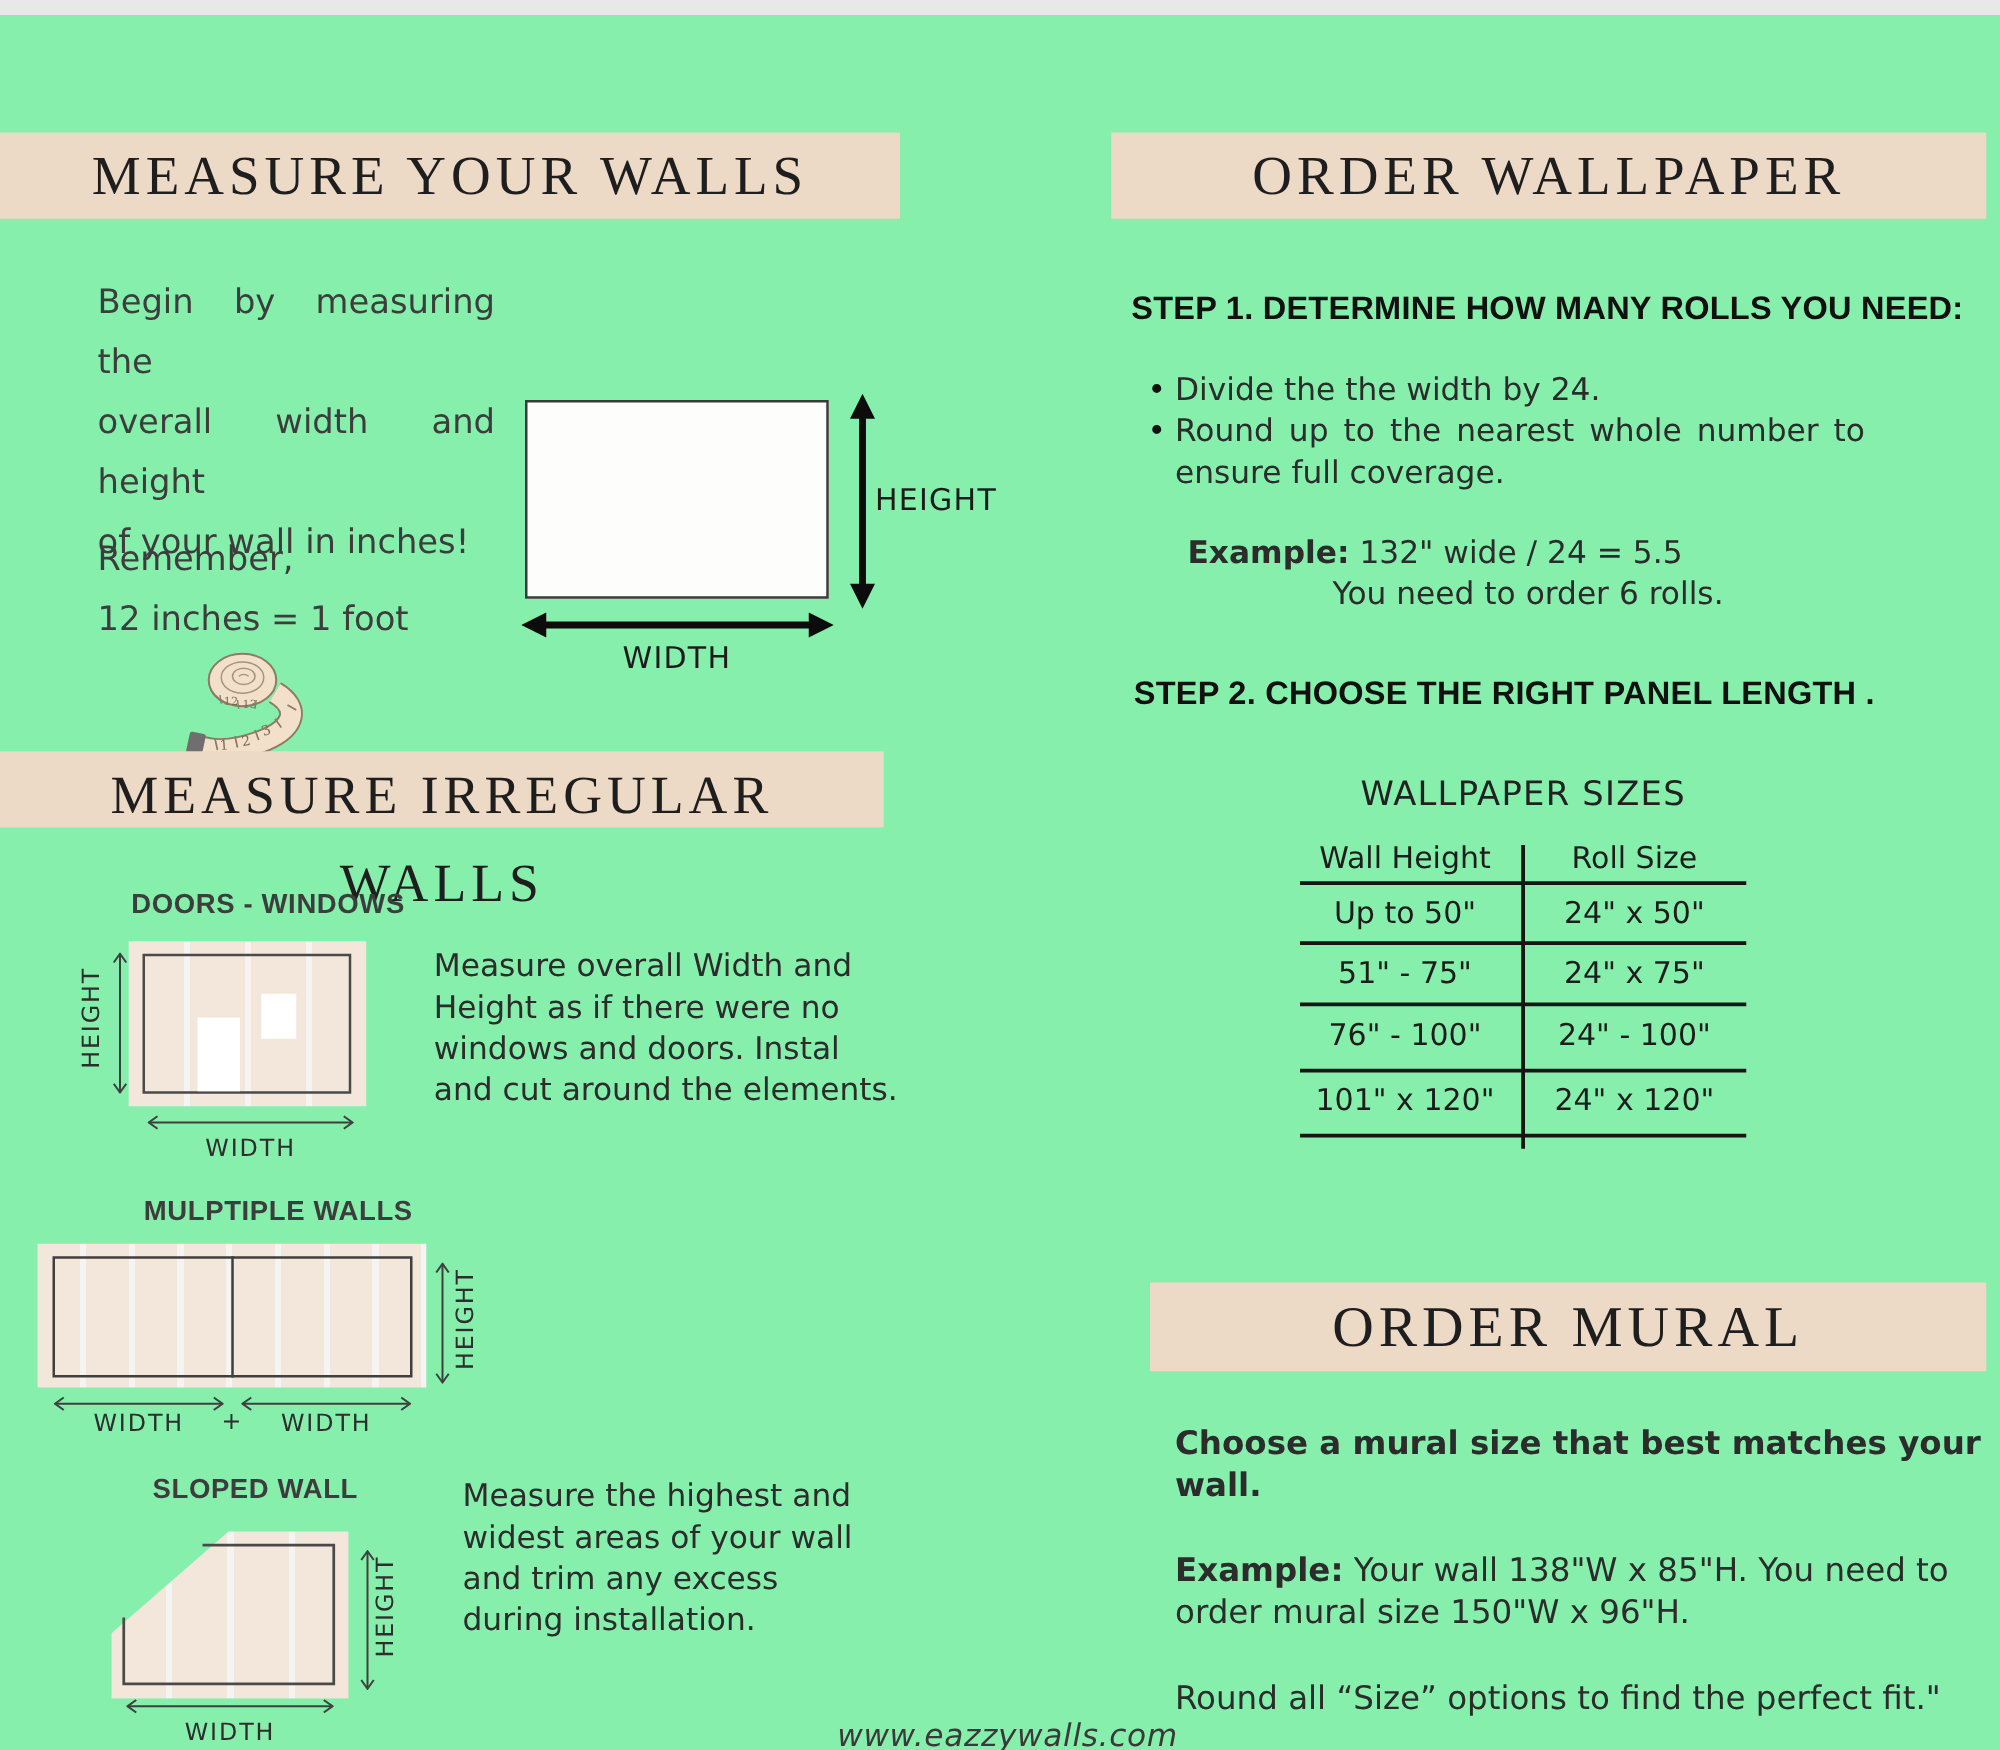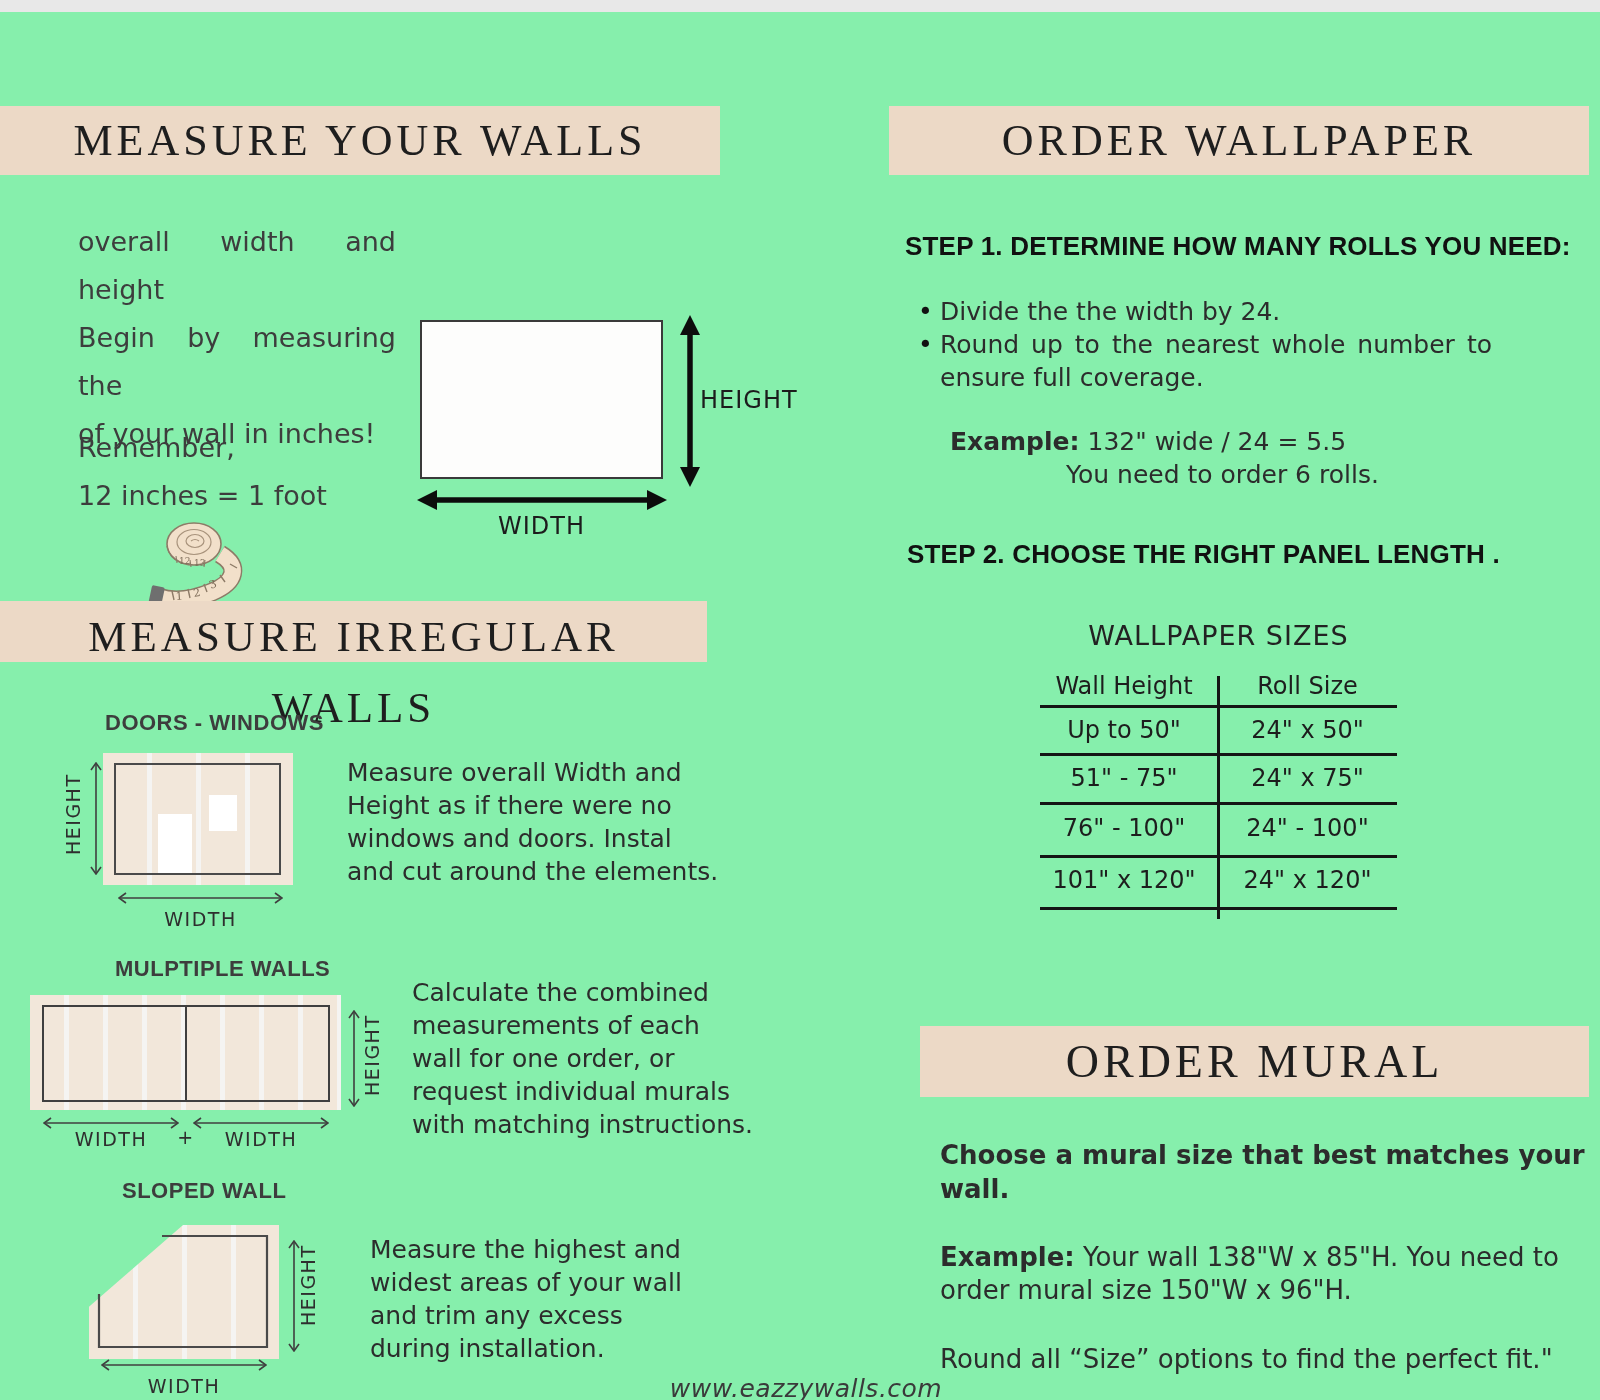--- a/index.html
+++ b/index.html
@@ -52,22 +52,22 @@
 </head>
 <body>
 
 <div class="page">
 
   <div class="band" style="left:0; top:94px; width:720px; height:69px;">
     <div class="band-title">MEASURE YOUR WALLS</div>
   </div>
 
   <div class="abs intro" style="left:78px; top:206px;">
+    <div class="j">Begin by measuring the</div>
     <div class="j">overall width and height</div>
-    <div class="j">Begin by measuring the</div>
     <div>of your wall in inches!</div>
   </div>
 
   <div class="abs intro" style="left:78px; top:412px;">
     <div>Remember,</div>
     <div>12 inches = 1 foot</div>
   </div>
 
   <div class="abs" style="left:142px; top:500px; width:120px; height:105px;">
     <svg width="120" height="105" viewBox="0 0 120 105">
@@ -178,27 +178,20 @@
     <svg width="136" height="16" viewBox="0 0 136 16">
       <line x1="2" y1="8" x2="134" y2="8" stroke="#3f3f3f" stroke-width="1.6"></line>
       <polyline points="8,3 1,8 8,13" fill="none" stroke="#3f3f3f" stroke-width="1.6"></polyline>
       <polyline points="128,3 135,8 128,13" fill="none" stroke="#3f3f3f" stroke-width="1.6"></polyline>
     </svg>
   </div>
   <div class="abs dimlabel" style="left:43px; top:1116px; width:136px; text-align:center;">WIDTH</div>
   <div class="abs dimlabel" style="left:176px; top:1114px; width:20px; text-align:center;">+</div>
   <div class="abs dimlabel" style="left:193px; top:1116px; width:136px; text-align:center;">WIDTH</div>
 
-  <div class="abs bodytext2" style="left:412px; top:964px;">
-    <div>Calculate the combined</div>
-    <div>measurements of each</div>
-    <div>wall for one order, or</div>
-    <div>request individual murals</div>
-    <div>with matching instructions.</div>
-  </div>
 
   <div class="abs sublabel" style="left:122px; top:1166px;">SLOPED WALL</div>
 
   <div class="abs stripes4" style="left:89px; top:1213px; width:190px; height:134px; clip-path:polygon(49.5% 0, 100% 0, 100% 100%, 0 100%, 0 61%, 49.5% 0);"></div>
   <div class="abs" style="left:89px; top:1213px;">
     <svg width="190" height="134" viewBox="0 0 190 134">
       <polyline points="10,69 10,122 178,122 178,11 73,11" fill="none" stroke="#4a4a4a" stroke-width="2.2"></polyline>
     </svg>
   </div>
 
@@ -213,21 +206,21 @@
 
   <div class="abs" style="left:101px; top:1345px;">
     <svg width="166" height="16" viewBox="0 0 166 16">
       <line x1="2" y1="8" x2="164" y2="8" stroke="#3f3f3f" stroke-width="1.6"></line>
       <polyline points="8,3 1,8 8,13" fill="none" stroke="#3f3f3f" stroke-width="1.6"></polyline>
       <polyline points="158,3 165,8 158,13" fill="none" stroke="#3f3f3f" stroke-width="1.6"></polyline>
     </svg>
   </div>
   <div class="abs dimlabel" style="left:101px; top:1363px; width:166px; text-align:center;">WIDTH</div>
 
-  <div class="abs bodytext2" style="left:370px; top:1221px;">
+  <div class="abs bodytext2" style="left:370px; top:1168px;">
     <div>Measure the highest and</div>
     <div>widest areas of your wall</div>
     <div>and trim any excess</div>
     <div>during installation.</div>
   </div>
 
   <div class="band" style="left:889px; top:94px; width:700px; height:69px;">
     <div class="band-title">ORDER WALLPAPER</div>
   </div>
 

